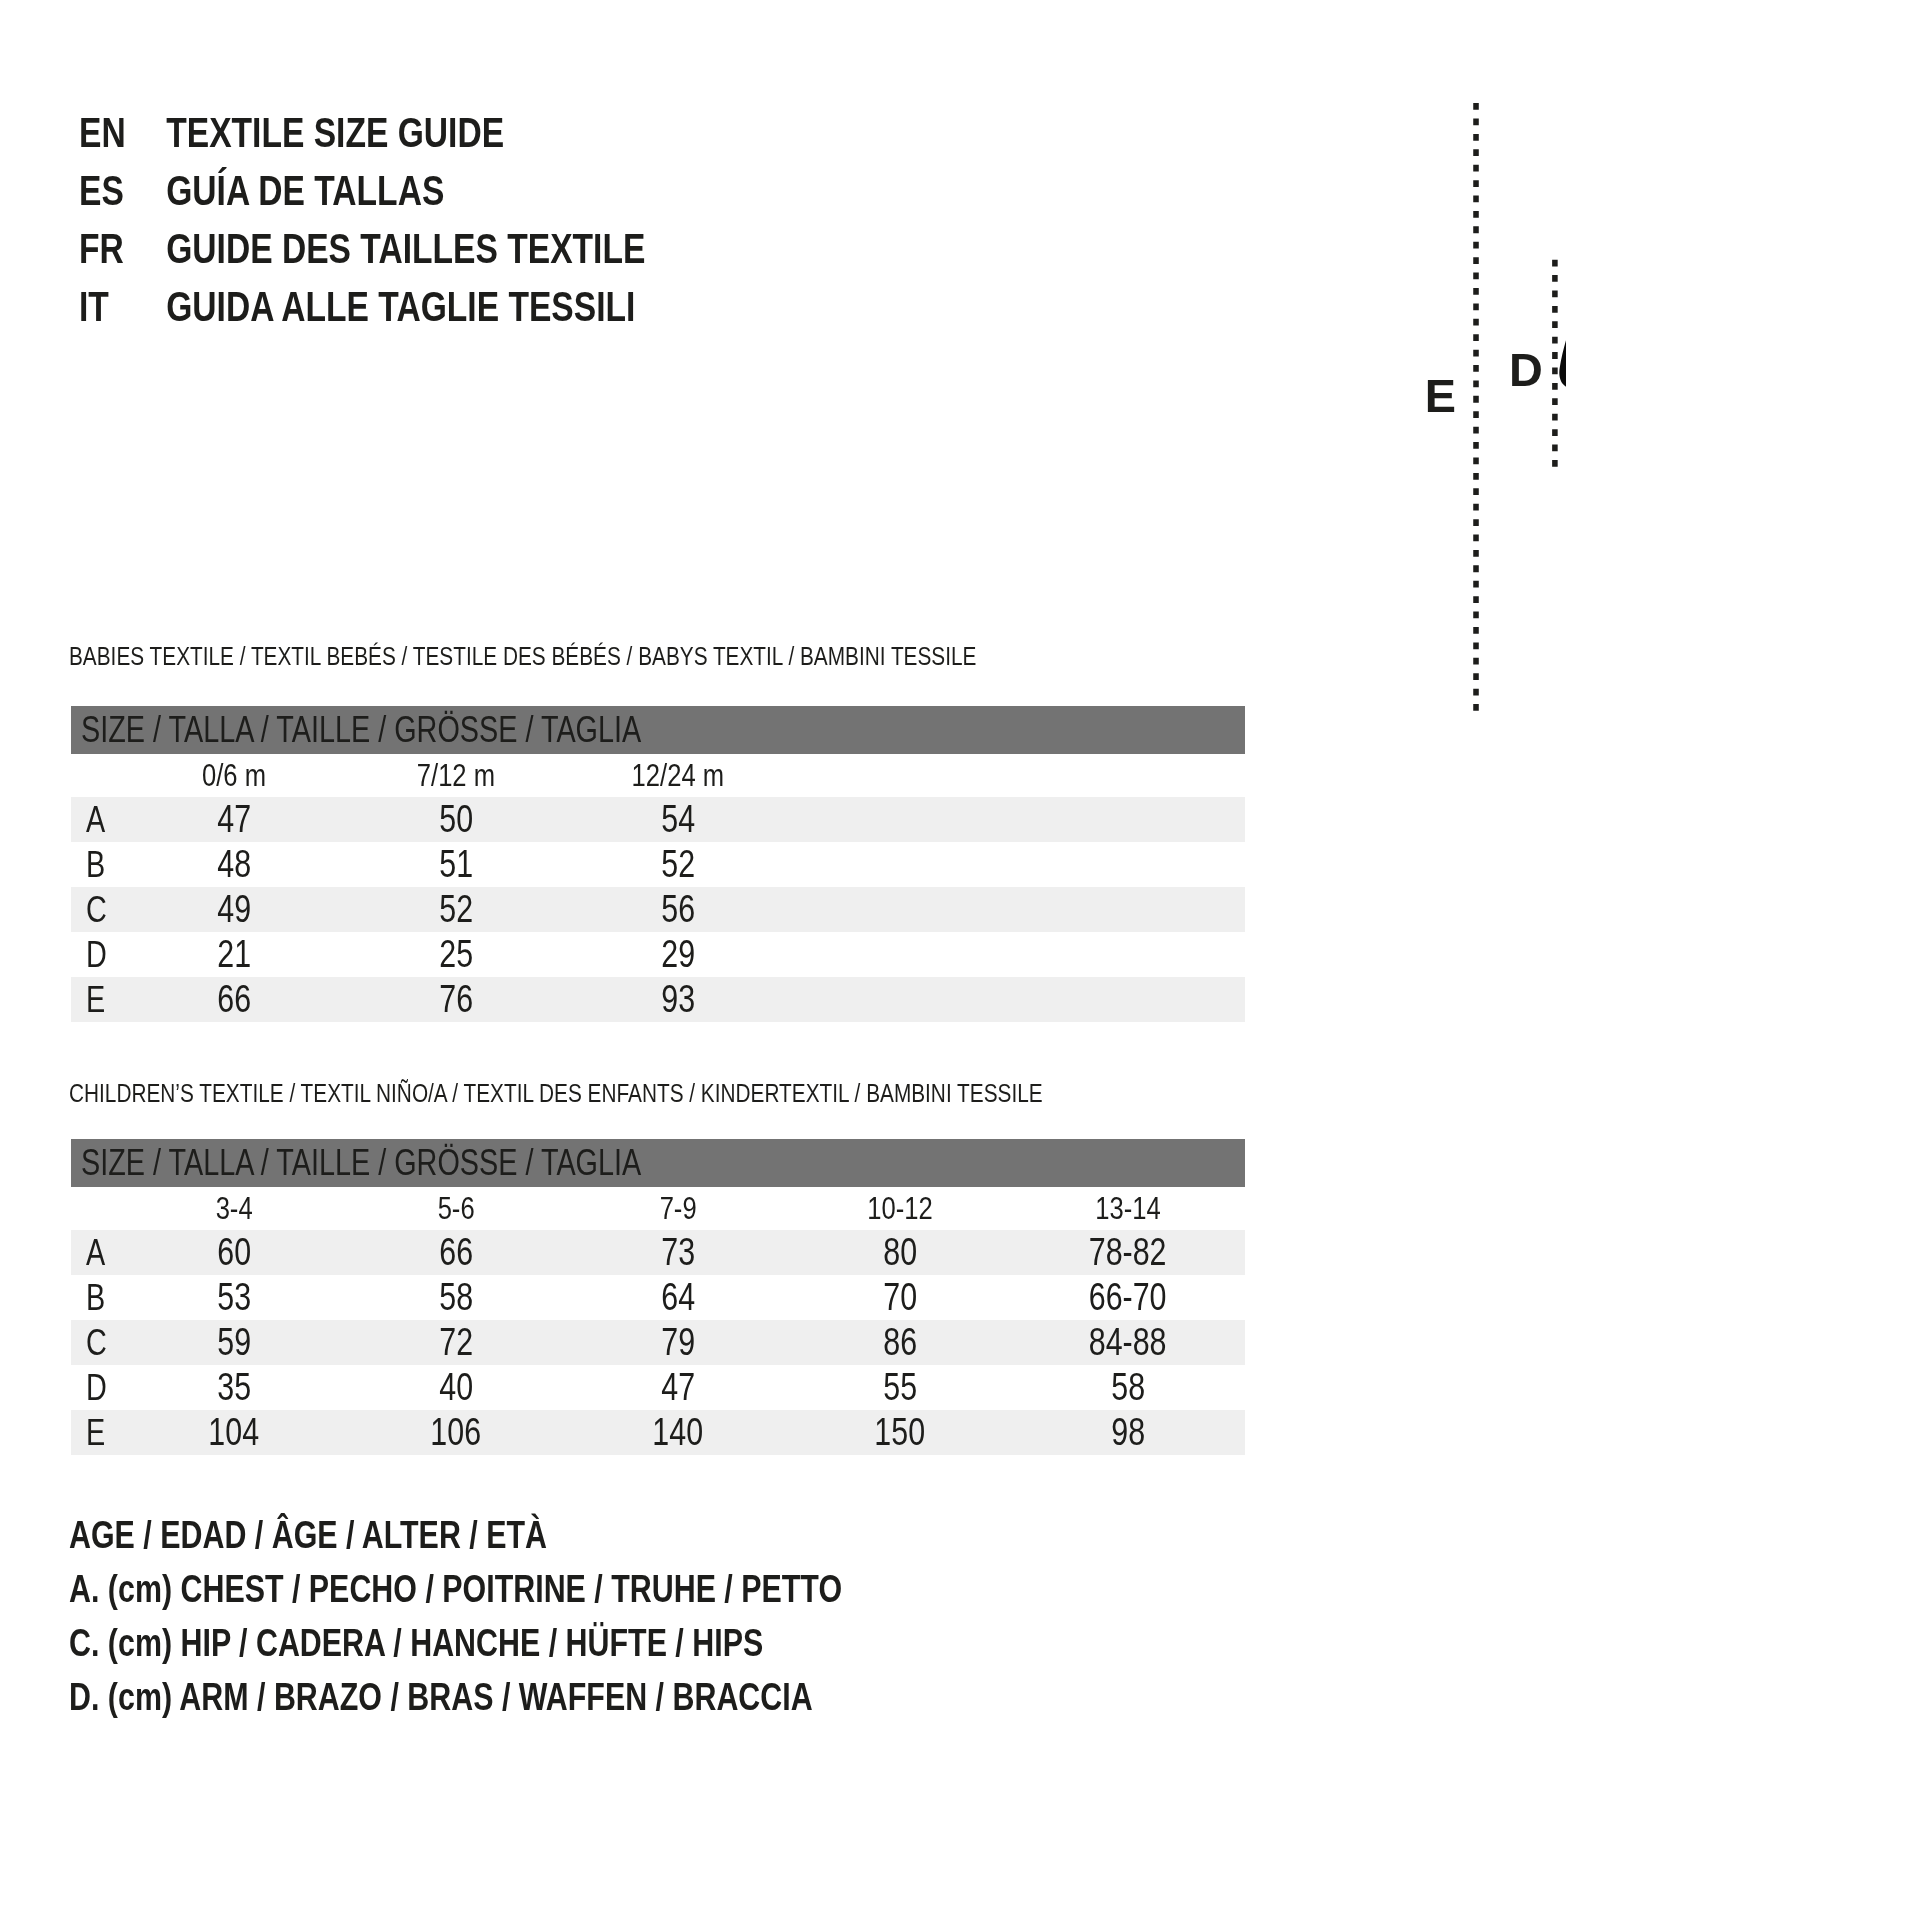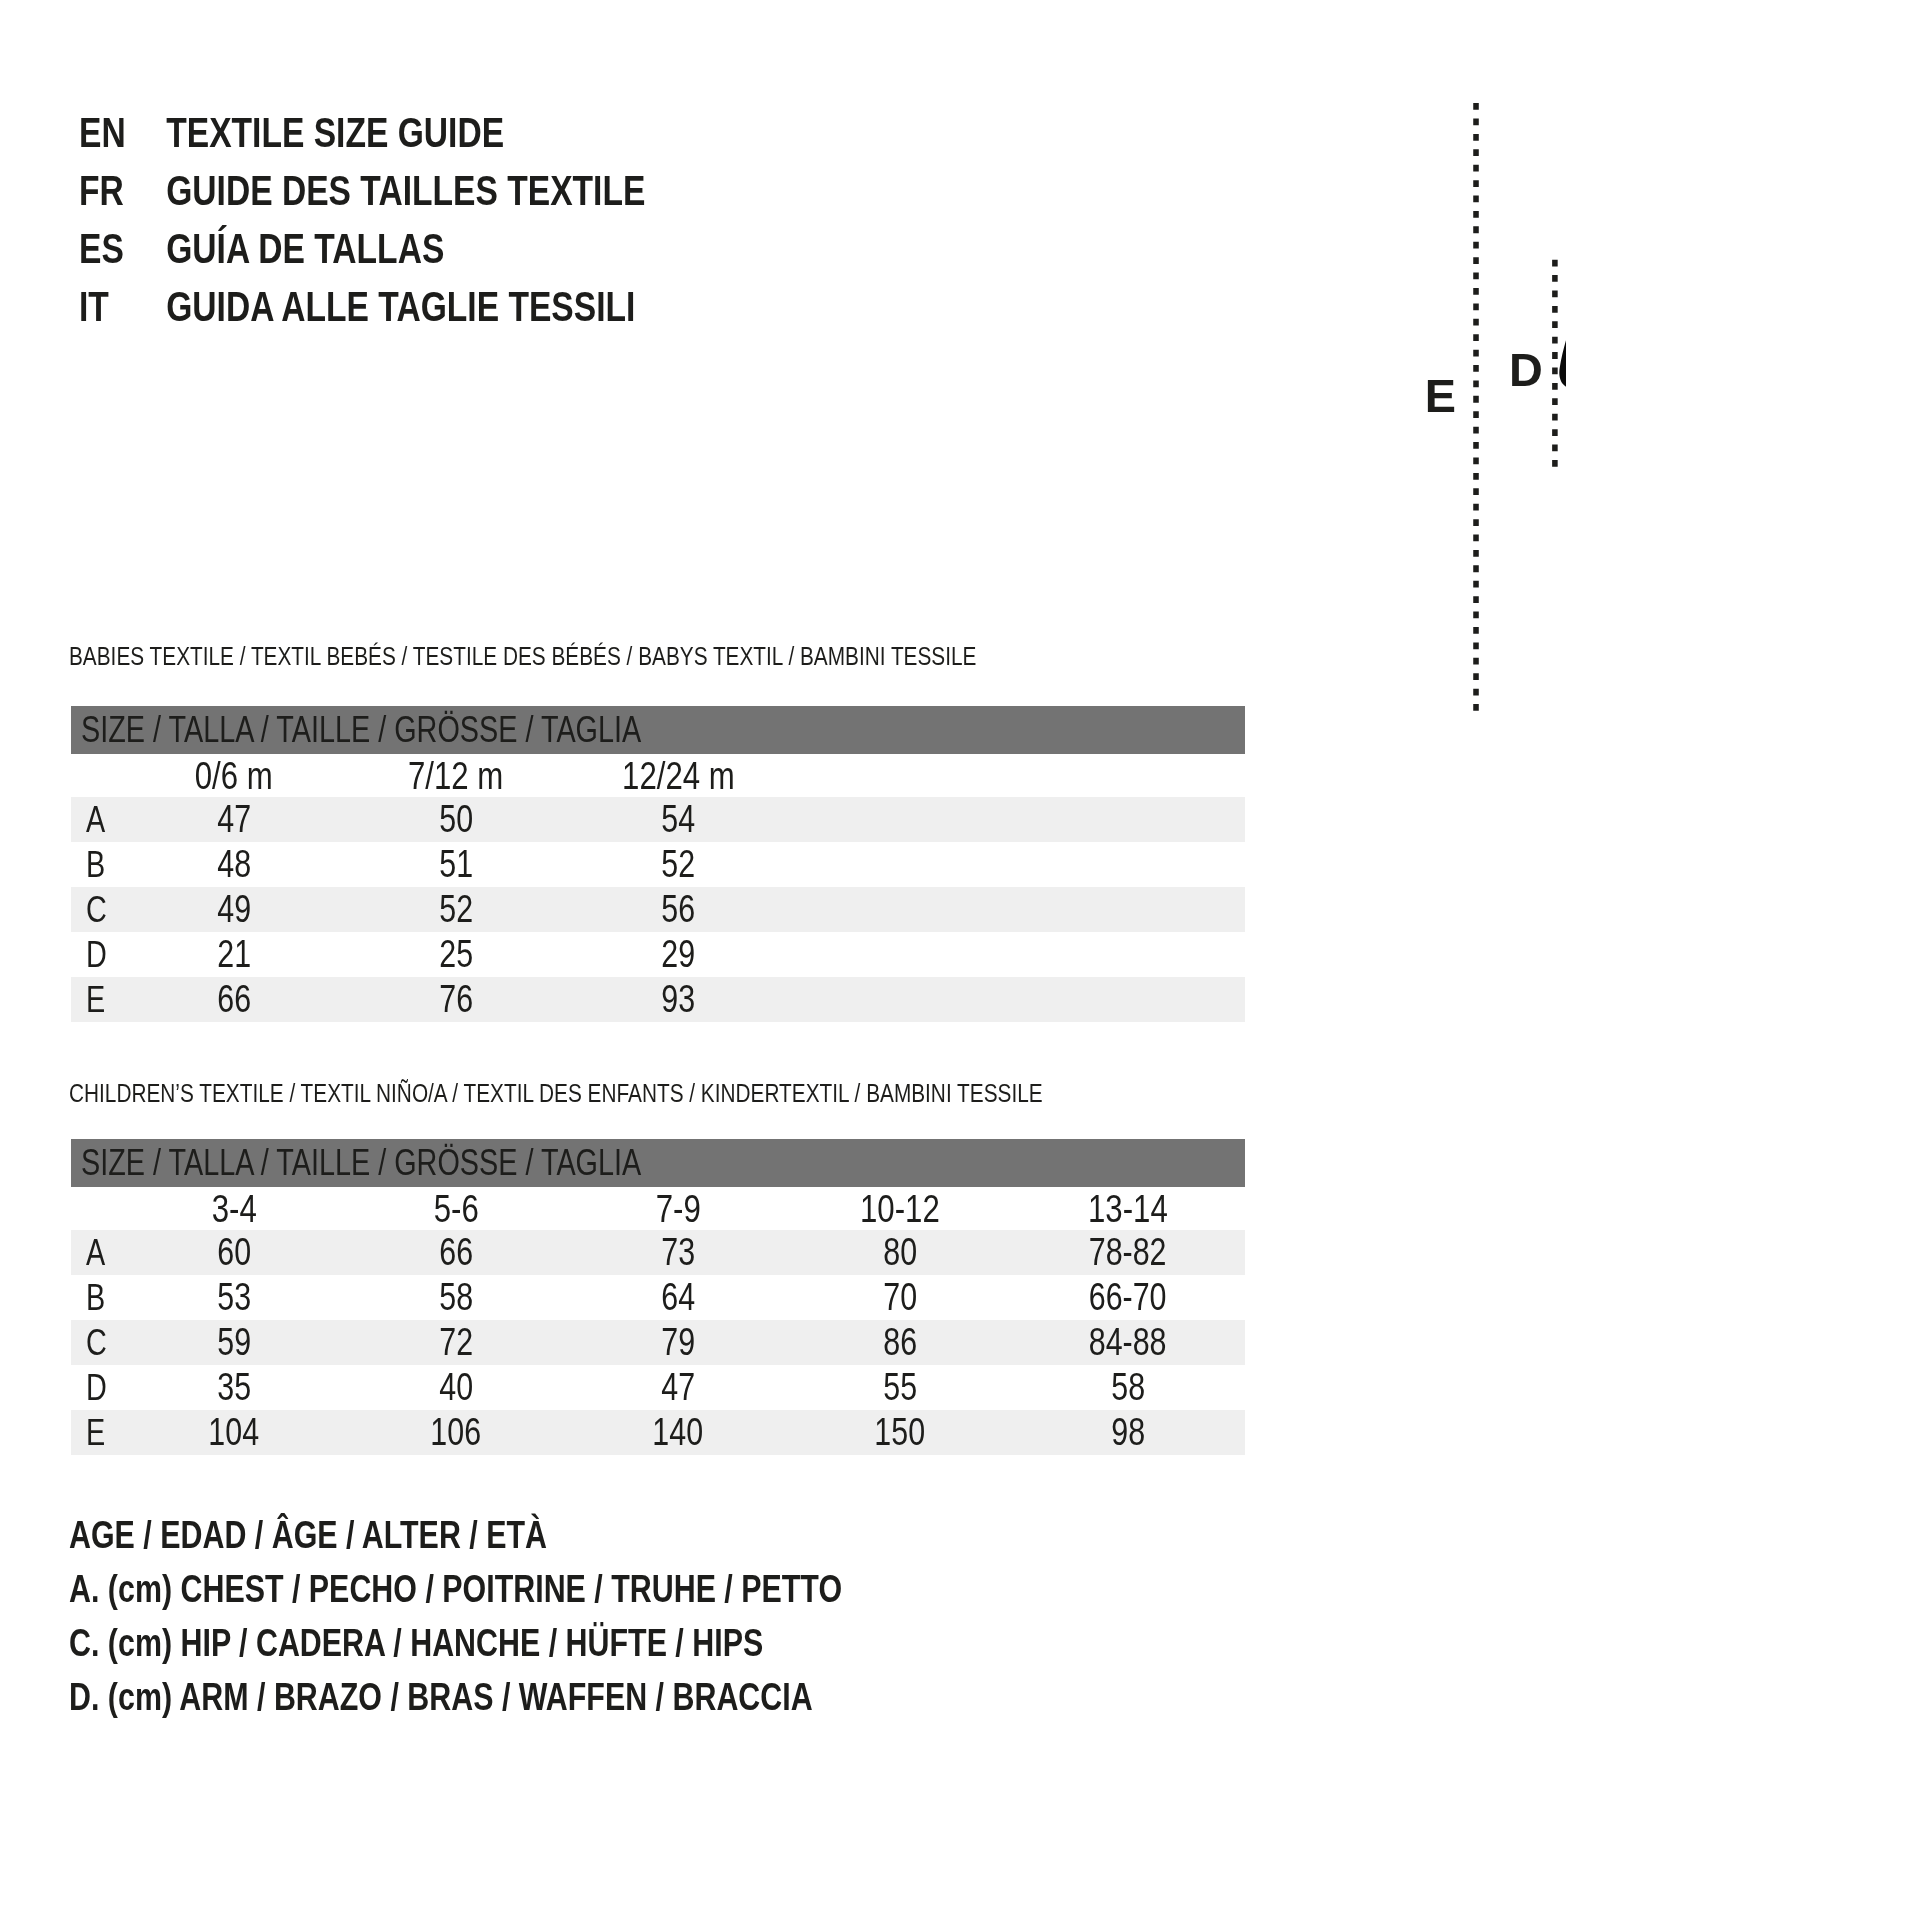--- a/index.html
+++ b/index.html
@@ -33,42 +33,42 @@
   #children-title{top:1072px;}
 
   
   .size-table{position:absolute;left:71px;width:1174px;}
   #babies-table{top:706px;}
   #children-table{top:1139px;}
   .size-bar{height:48px;line-height:48px;background:#737373;font-size:36px;font-weight:400;padding-left:10px;box-sizing:border-box;}
   .trow{display:grid;align-items:center;}
   .grid3{grid-template-columns:52px 222px 222px 222px auto;}
   .grid5{grid-template-columns:52px 222px 222px 222px 222px auto;}
-  .cols-row{height:43px;font-size:39px;}
+  .cols-row{height:43px;font-size:32px;}
   .data-row{height:45px;font-size:38px;}
   .stripe{background:#efefef;}
   .tlabel{padding-left:15.4px;font-size:36px;}
   .tcell{text-align:center;}
   .legend-block{position:absolute;left:69px;top:1508px;}
   .legend-line{height:54px;line-height:54px;font-size:38px;font-weight:700;}
 </style>
 </head>
 <body>
 
 <div id="page">
 
   <div class="lang-block">
     <div class="lang-row">
       <span class="cxl"><span class="lang-code">EN</span><span>TEXTILE SIZE GUIDE</span></span>
     </div>
     <div class="lang-row">
+      <span class="cxl"><span class="lang-code">ES</span><span>GUÍA DE TALLAS</span></span>
+    </div>
+    <div class="lang-row">
       <span class="cxl"><span class="lang-code">FR</span><span>GUIDE DES TAILLES TEXTILE</span></span>
-    </div>
-    <div class="lang-row">
-      <span class="cxl"><span class="lang-code">ES</span><span>GUÍA DE TALLAS</span></span>
     </div>
     <div class="lang-row">
       <span class="cxl"><span class="lang-code">IT</span><span>GUIDA ALLE TAGLIE TESSILI</span></span>
     </div>
   </div>
 
   <div class="figure-wrap">
     <svg width="518" height="678" viewBox="0 0 840 1100">
 
       <line class="vdot" x1="115" y1="18" x2="115" y2="1015"></line>

